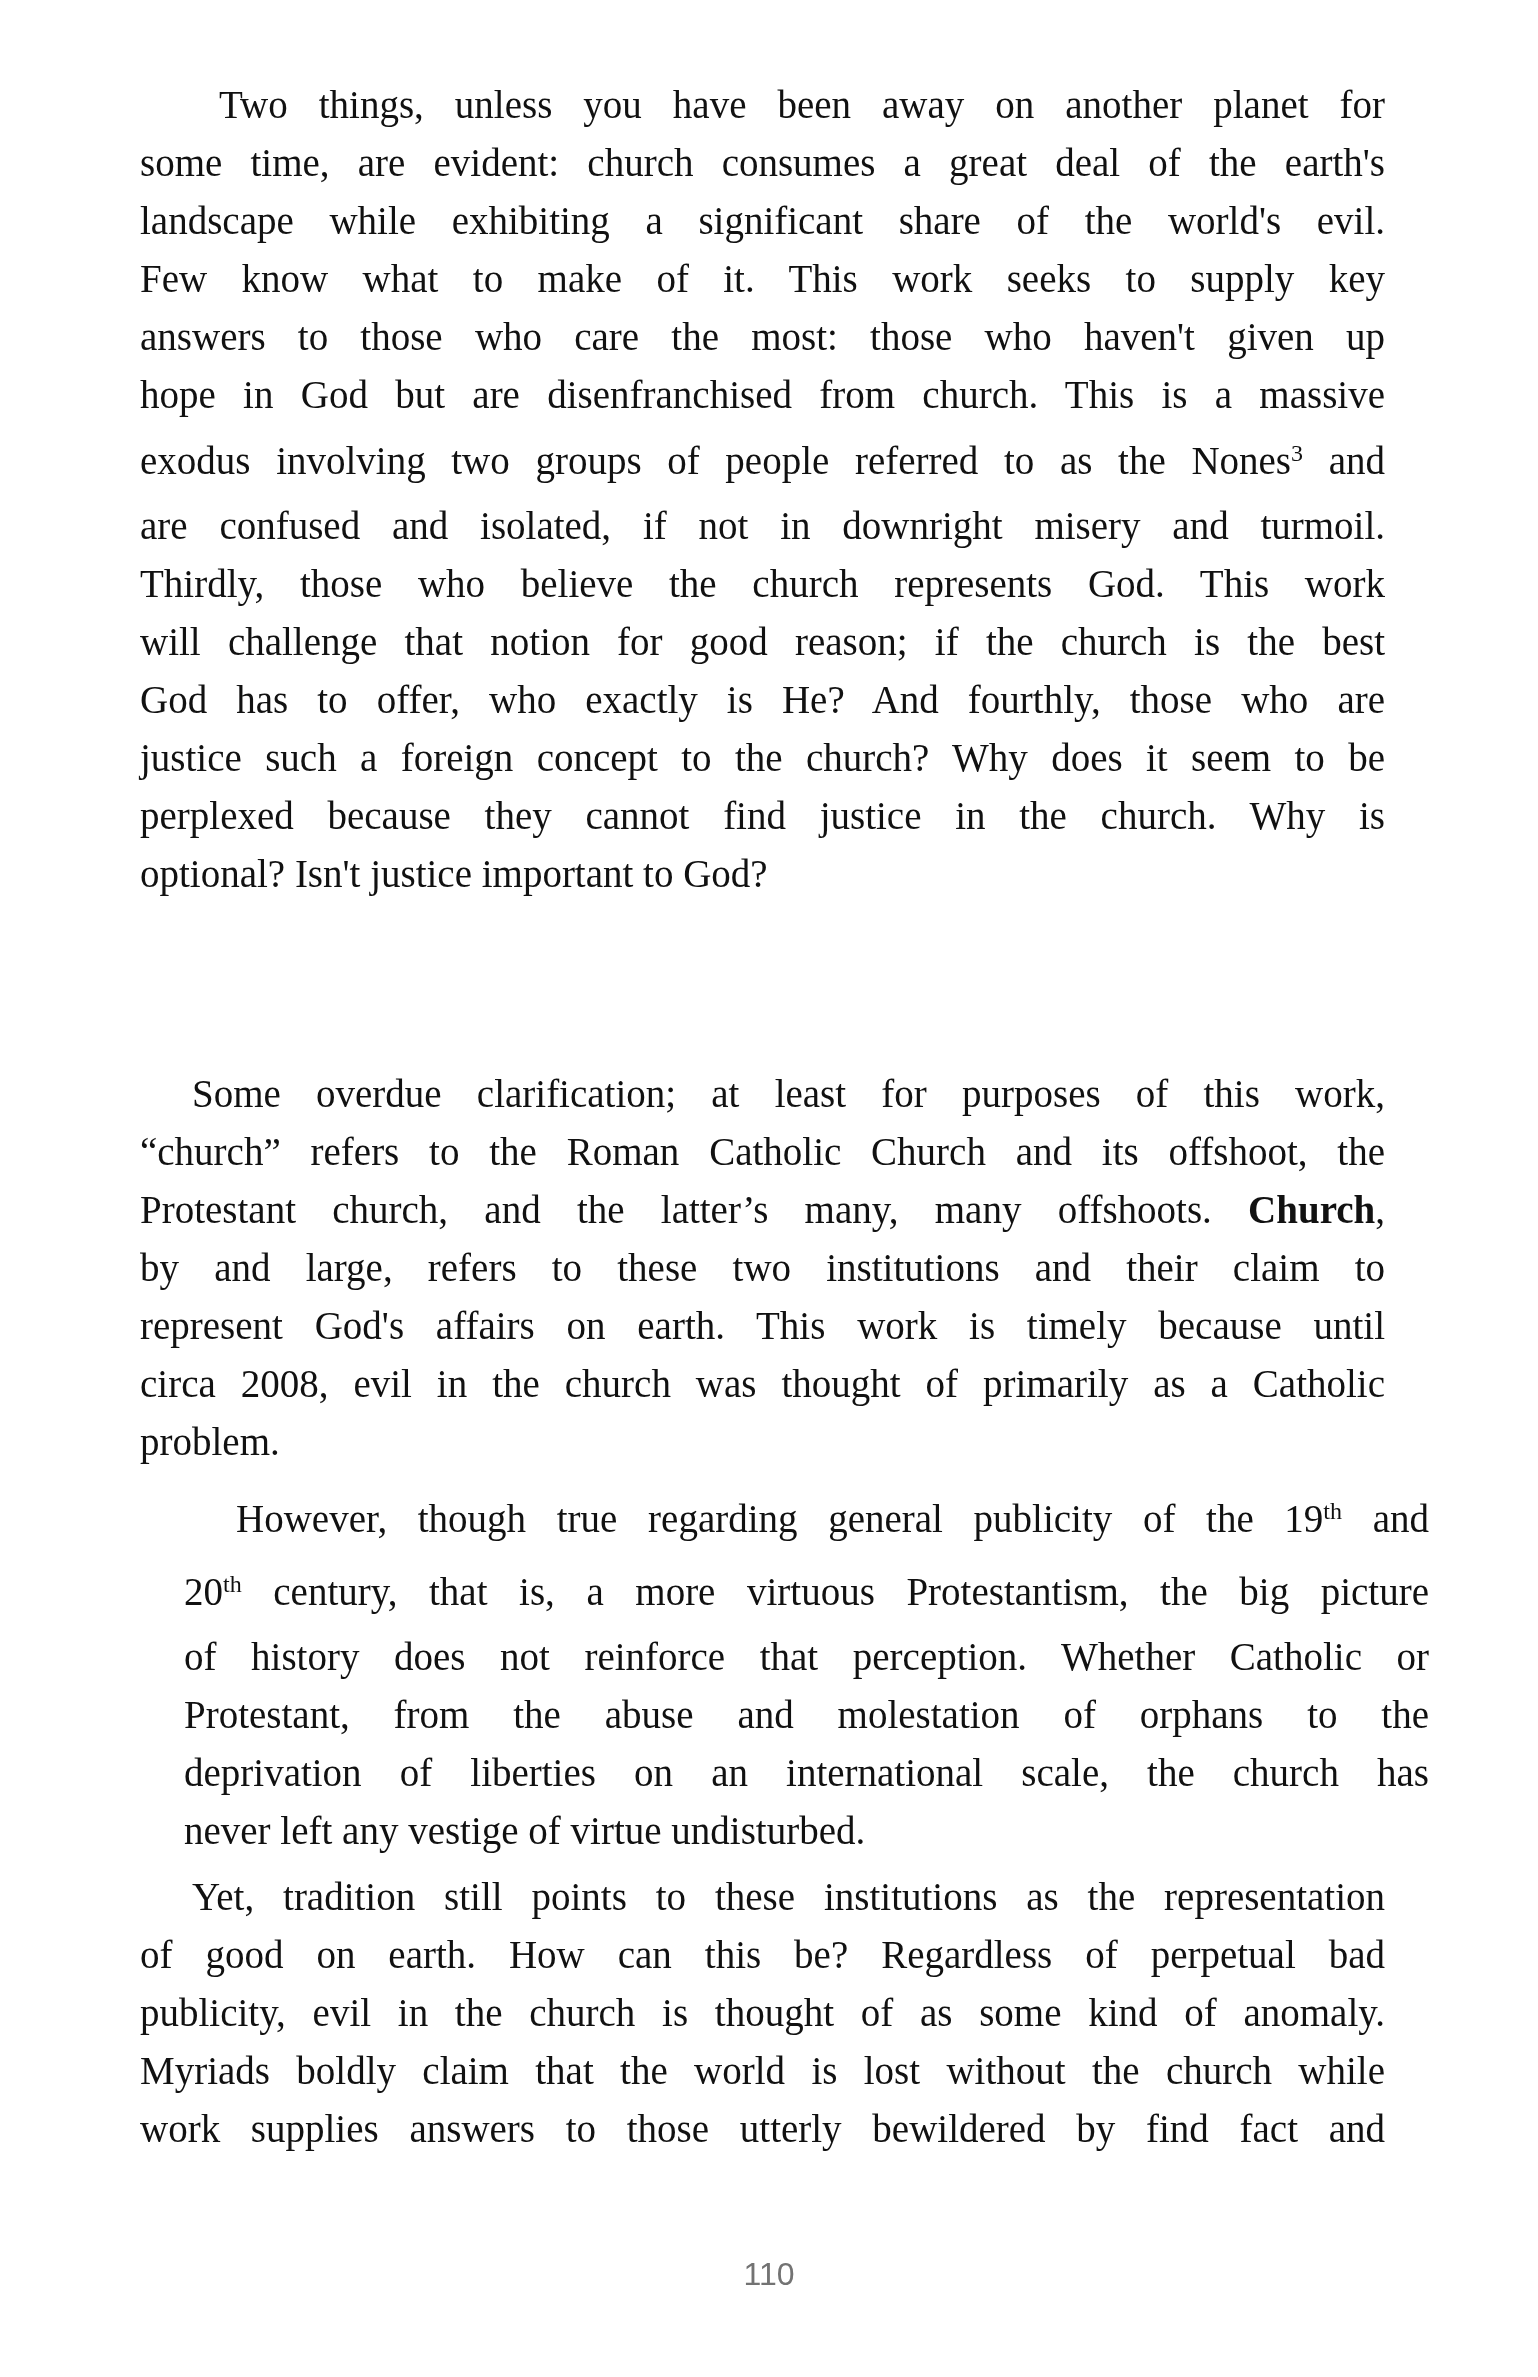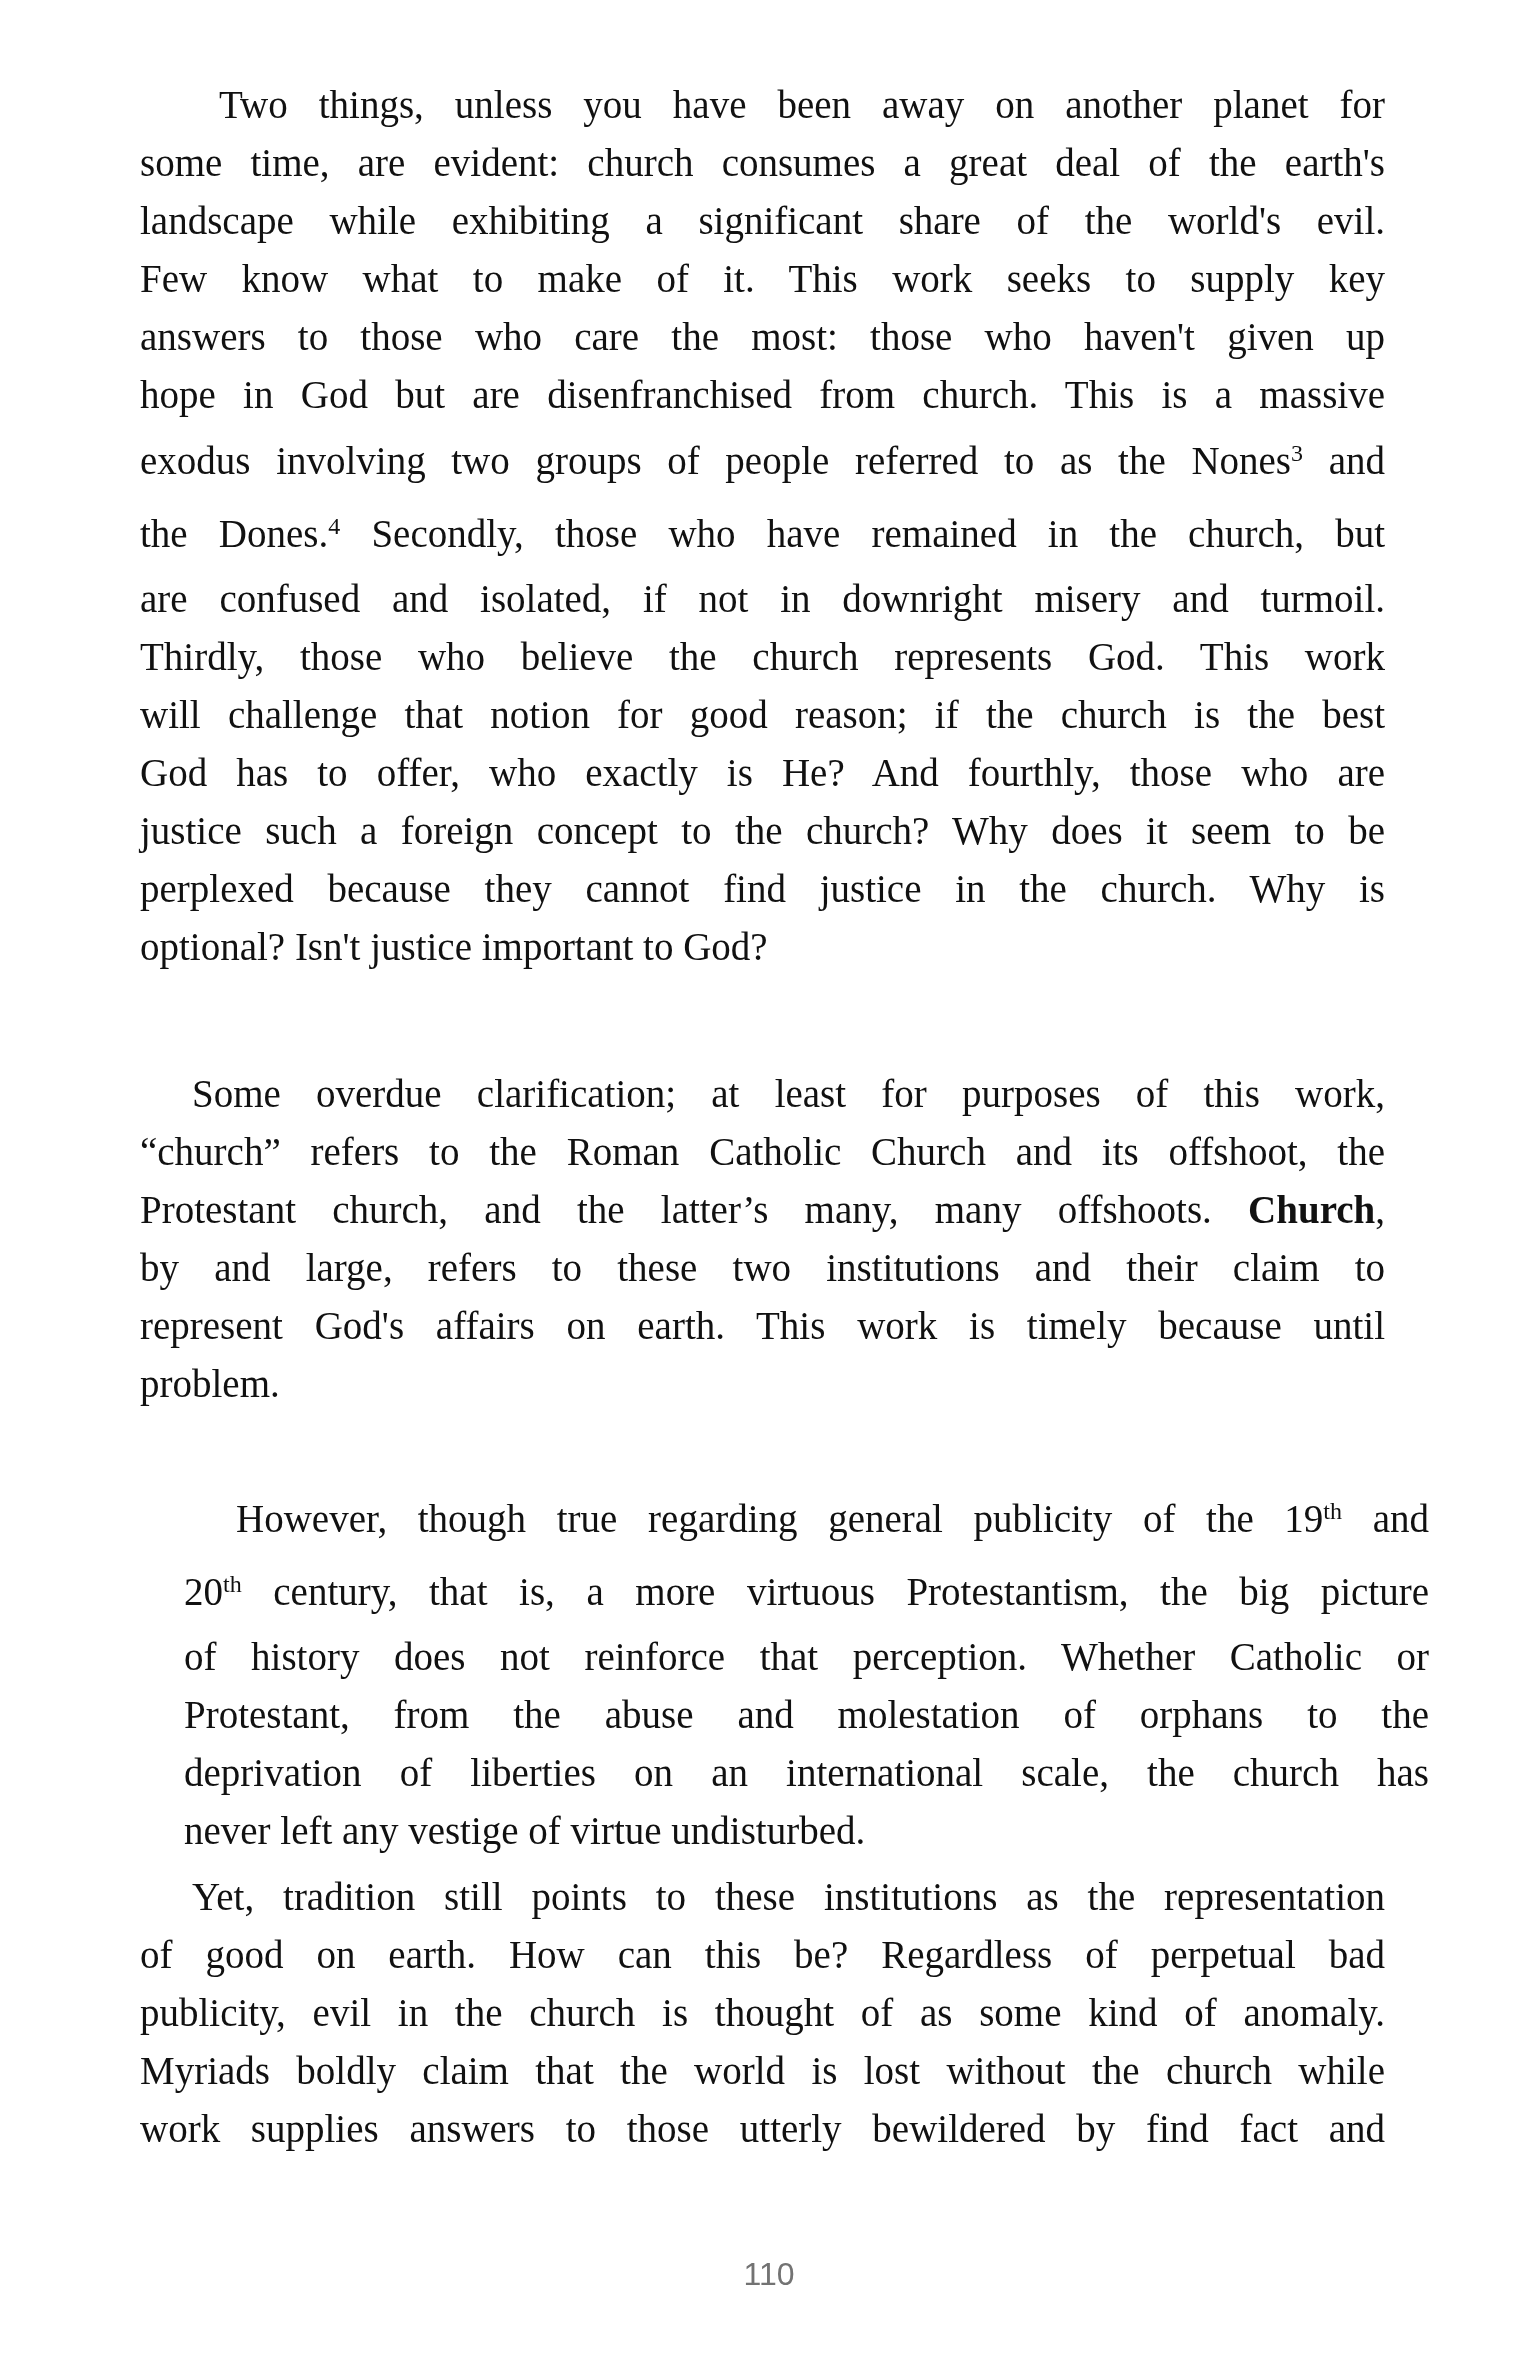--- a/index.html
+++ b/index.html
@@ -32,36 +32,36 @@
 <div class="page">
 
   <div class="para" style="top:76px;">
     <span class="line indent"><span class="t">Two things, unless you have been away on another planet for</span></span>
     <span class="line"><span class="t">some time, are evident: church consumes a great deal of the earth's</span></span>
     <span class="line"><span class="t">landscape while exhibiting a significant share of the world's evil.</span></span>
     <span class="line"><span class="t">Few know what to make of it. This work seeks to supply key</span></span>
     <span class="line"><span class="t">answers to those who care the most: those who haven't given up</span></span>
     <span class="line"><span class="t">hope in God but are disenfranchised from church. This is a massive</span></span>
     <span class="line tall"><span class="t"><span>exodus involving two groups of people referred to as the Nones</span><sup>3</sup> <span>and</span></span></span>
-    <span class="line tall"><span class="t"><span>the Dones.</span><sup>4</sup> <span>Secondly, those who have remained in the church, but</span></span></span>
     <span class="line"><span class="t">are confused and isolated, if not in downright misery and turmoil.</span></span>
     <span class="line"><span class="t">Thirdly, those who believe the church represents God. This work</span></span>
     <span class="line"><span class="t">will challenge that notion for good reason; if the church is the best</span></span>
     <span class="line"><span class="t">God has to offer, who exactly is He? And fourthly, those who are</span></span>
     <span class="line"><span class="t">justice such a foreign concept to the church? Why does it seem to be</span></span>
     <span class="line"><span class="t">perplexed because they cannot find justice in the church. Why is</span></span>
     <span class="line last"><span class="t">optional? Isn't justice important to God?</span></span>
   </div>
 
   <div class="para" style="top:1065px;">
     <span class="line indent3"><span class="t">Some overdue clarification; at least for purposes of this work,</span></span>
     <span class="line"><span class="t">“church” refers to the Roman Catholic Church and its offshoot, the</span></span>
     <span class="line"><span class="t"><span>Protestant church, and the latter’s many, many offshoots.</span> <b>Church</b><span>,</span></span></span>
     <span class="line"><span class="t">by and large, refers to these two institutions and their claim to</span></span>
     <span class="line"><span class="t">represent God's affairs on earth. This work is timely because until</span></span>
+    <span class="line"><span class="t">circa 2008, evil in the church was thought of primarily as a Catholic</span></span>
     <span class="line last"><span class="t">problem.</span></span>
   </div>
 
   <div class="para" style="top:1482px;margin-left:44px;">
     <span class="line tall indent3"><span class="t"><span>However, though true regarding general publicity of the 19</span><sup>th</sup> <span>and</span></span></span>
     <span class="line tall"><span class="t"><span>20</span><sup>th</sup> <span>century, that is, a more virtuous Protestantism, the big picture</span></span></span>
     <span class="line"><span class="t">of history does not reinforce that perception. Whether Catholic or</span></span>
     <span class="line"><span class="t">Protestant, from the abuse and molestation of orphans to the</span></span>
     <span class="line"><span class="t">deprivation of liberties on an international scale, the church has</span></span>
     <span class="line last"><span class="t">never left any vestige of virtue undisturbed.</span></span>

